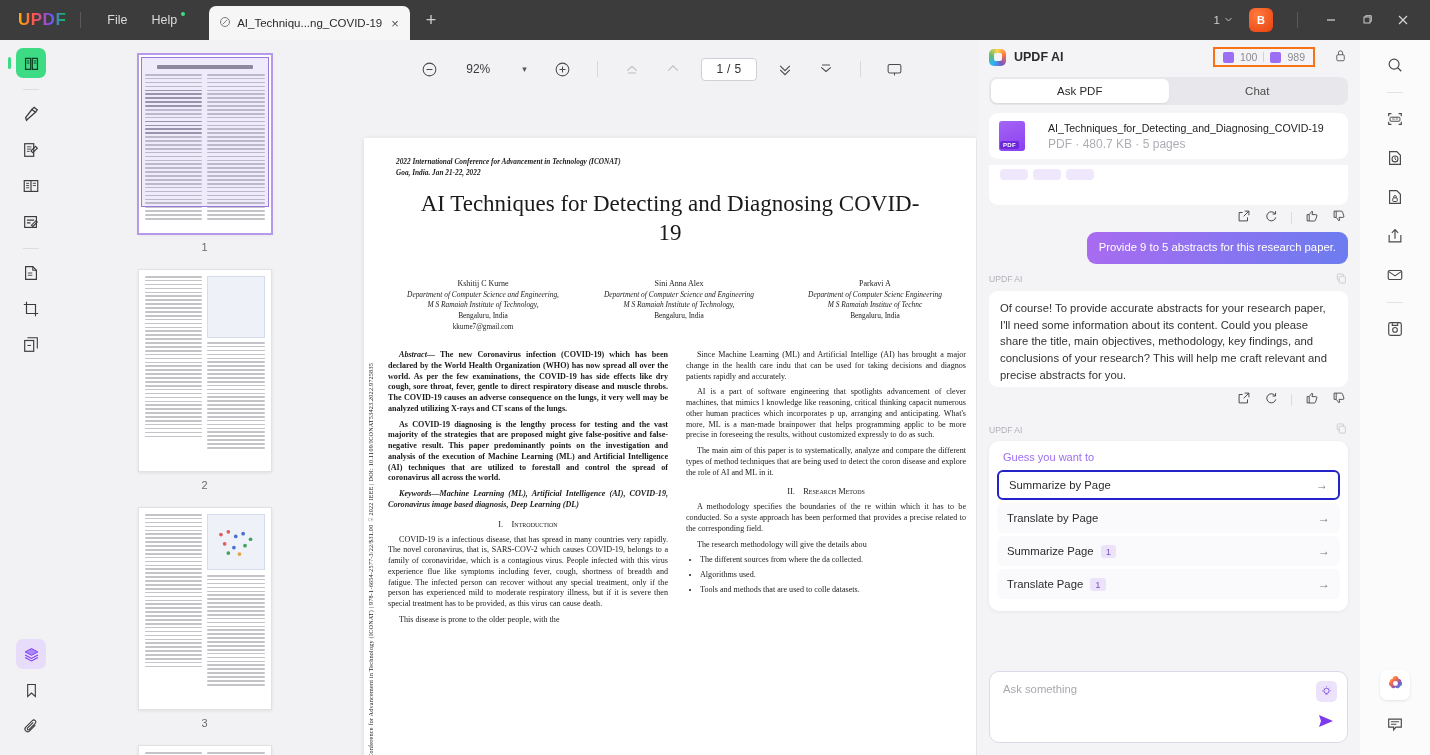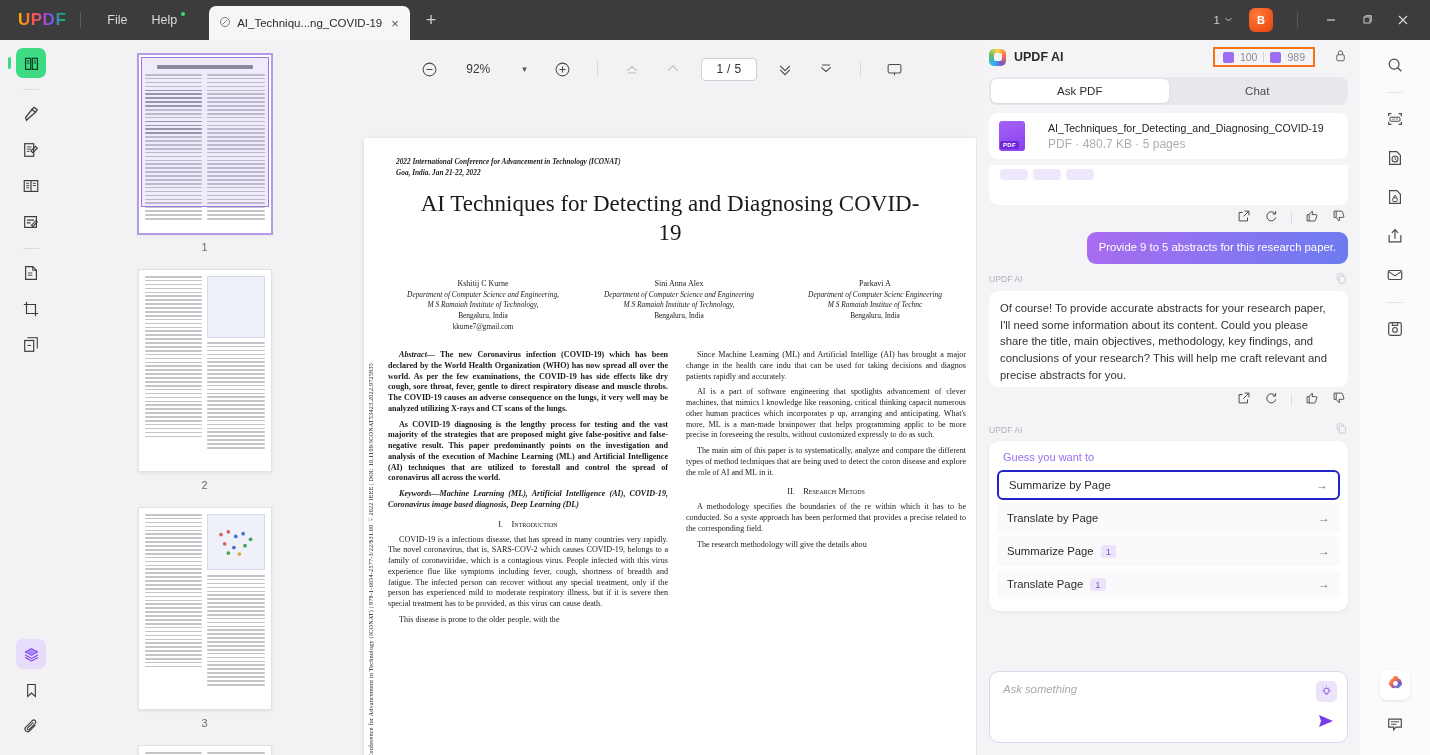--- a/index.html
+++ b/index.html
@@ -234,21 +234,21 @@
     background:#fafafc;
   }
   .grow.sel { border:2px solid #2323c8; background:#fff; }
   .gbadge { background:#ece3fb; color:#7a58c4; font-size:9.5px; border-radius:3px; padding:1px 5px; }
   .garrow { margin-left:auto; color:#777; font-size:12px; }
 
   .askbox {
     margin:6px 12px 12px; background:#fff; border:1px solid #ddd8ea;
     border-radius:10px; height:72px; position:relative; padding:11px 13px;
   }
-  .askph { font-size:11.3px; color:#a8a8b0;font-style:italic; }
+  .askph { font-size:11.3px; color:#a8a8b0; }
   .bulb {
     position:absolute; right:10px; top:9px; width:21px; height:21px;
     border-radius:5px; background:#ece3fb; display:flex; align-items:center;
     justify-content:center; color:#7e44e4;
   }
   .sendbtn { position:absolute; right:11px; bottom:8px; color:#7c3aed; }
 
   
   .rightrail {
     position:absolute; left:1360px; top:40px; width:70px; height:715px;
@@ -774,20 +774,25 @@
             <p>COVID-19 is a infectious disease, that has spread in many countries very rapidly. The novel coronavirus, that is, SARS-COV-2 which causes COVID-19, belongs to a family of coronaviridae, which is a contagious virus. People infected with this virus experience flue like symptoms including fever, cough, shortness of breadth and fatigue. The infected person can recover without any special treatment, only if the person has experienced mild to moderate respiratory illness, but if it is severe then special treatment has to be provided, as this virus can cause death.</p>
             <p>This disease is prone to the older people, with the</p>
           </div>
           <div class="col">
             <p>Since Machine Learning (ML) and Artificial Intellige (AI) has brought a major change in the health care indu that can be used for taking decisions and diagnos patients rapidly and accurately.</p>
             <p>AI is a part of software engineering that spotlights advancement of clever machines, that mimics l knowledge like reasoning, critical thinking capacit numerous other human practices which incorporates p up, arranging and anticipating. What's more, ML is a man-made brainpower that helps programming applic to be more precise in foreseeing the results, without customized expressly to do as such.</p>
             <p>The main aim of this paper is to systematically, analyze and compare the different types of method techniques that are being used to detect the coron disease and explore the role of AI and ML in it.</p>
             <p class="sec">II.&nbsp;&nbsp;&nbsp; Research Metods</p>
             <p>A methodology specifies the boundaries of the re within which it has to be conducted. So a syste approach has been performed that provides a precise related to the corresponding field.</p>
             <p>The research methodology will give the details abou</p>
+            <ul>
+              <li>The different sources from where the da collected.</li>
+              <li>Algorithms used.</li>
+              <li>Tools and methods that are used to colle datasets.</li>
+            </ul>
           </div>
         </div>
       </div>
     </div>
   </div>
 
   <div class="aipanel">
     <div class="ai-head">
       <div class="ai-logo"></div>
       <div class="ai-title">UPDF AI</div>

